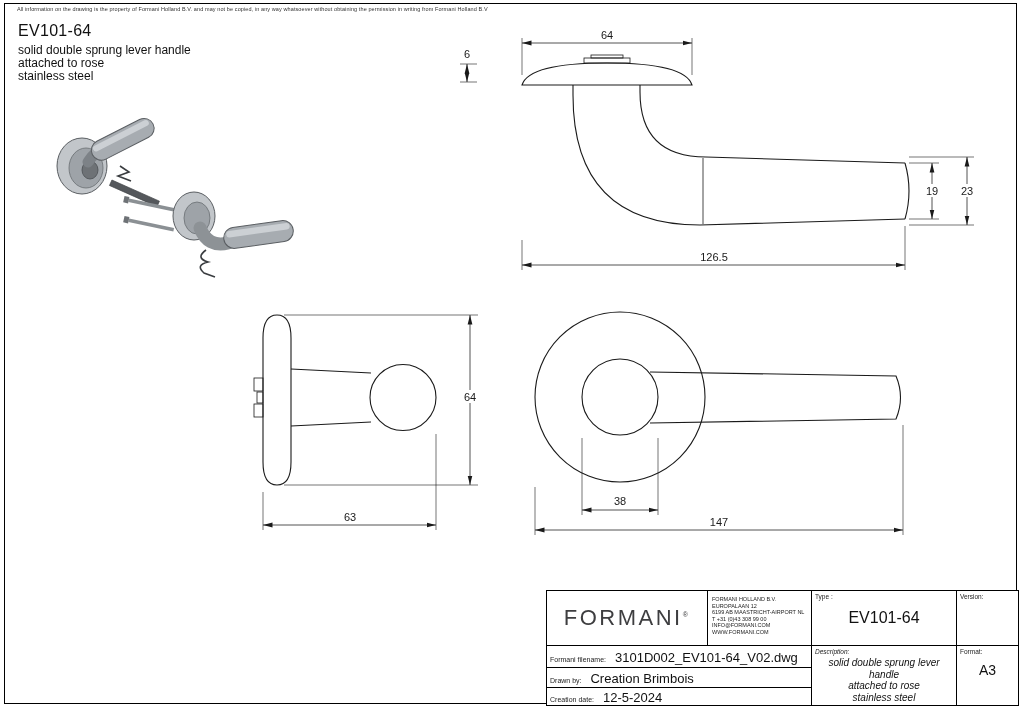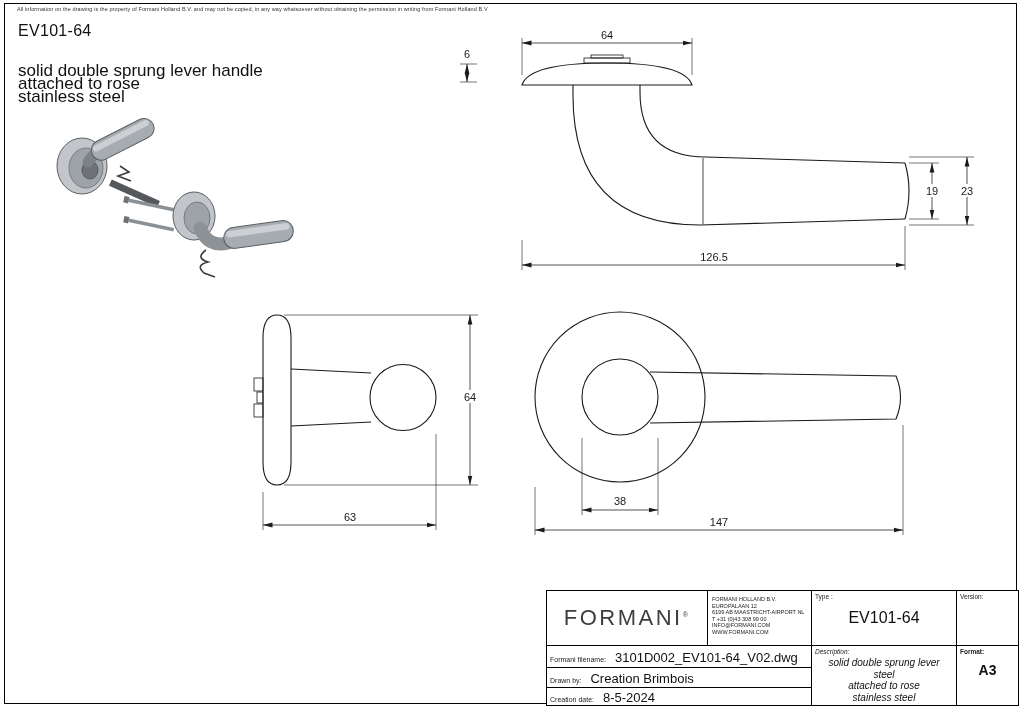--- a/index.html
+++ b/index.html
@@ -9,21 +9,21 @@
   }
   .sheet-border {
     position:absolute; left:4px; top:3px; width:1013px; height:701px;
     border:1.4px solid #000; box-sizing:border-box; pointer-events:none;
   }
   .disclaimer {
     position:absolute; left:17px; top:6px; font-size:5.5px; color:#333; letter-spacing:.1px;
   }
   .header-block { position:absolute; left:18px; top:22px; }
   .header-code { font-size:16px; color:#111; letter-spacing:.3px; }
-  .header-desc { font-size:17px; line-height:13px; margin-top:24px; color:#111; }
+  .header-desc { font-size:12px; line-height:13px; margin-top:4px; color:#111; }
   svg.art { position:absolute; left:0; top:0; }
   .part { fill:none; stroke:#1a1a1a; stroke-width:1.1; }
   .thin { fill:none; stroke:#1a1a1a; stroke-width:.8; }
   .dimline { fill:none; stroke:#1a1a1a; stroke-width:.75; }
   .ext { fill:none; stroke:#1a1a1a; stroke-width:.6; }
   text.dim { font-family:"Liberation Sans",sans-serif; font-size:11px; fill:#1a1a1a; text-anchor:middle; }
   .labelbg { fill:#ffffff; stroke:none; }
 
   
   .tb {
@@ -38,21 +38,21 @@
   .cell-logo { grid-column:1; grid-row:1; display:flex; align-items:center; justify-content:center; }
   .brand { font-size:22px; letter-spacing:2.5px; color:#3e3e40; font-weight:400; }
   .brand sup { font-size:7px; vertical-align:super; }
   .cell-address { grid-column:2; grid-row:1; padding:5px 4px; font-size:5.5px; line-height:6.6px; color:#222; }
   .cell-type { grid-column:3; grid-row:1; }
   .cell-version { grid-column:4; grid-row:1; }
   .cell-filename { grid-column:1 / span 2; grid-row:2; }
   .cell-drawnby { grid-column:1 / span 2; grid-row:3; }
   .cell-creation { grid-column:1 / span 2; grid-row:4; }
   .cell-descr { grid-column:3; grid-row:2 / span 3;font-style:italic; }
-  .cell-format { grid-column:4; grid-row:2 / span 3;font-weight:bold; }
+  .cell-format { grid-column:4; grid-row:2 / span 3; }
   .lbl { position:absolute; left:3px; top:2px; font-size:6.5px; color:#222; }
   .type-value { position:absolute; left:0; right:0; top:18px; text-align:center; font-size:16px; color:#111; }
   .inline-row { position:absolute; left:3px; top:50%; transform:translateY(-46%); white-space:nowrap; }
   .inline-row .lab { font-size:7px; color:#222; }
   .inline-row .val { font-size:13px; color:#111; margin-left:7px; }
   .descr-text { position:absolute; left:2px; right:2px; top:11px; text-align:center; font-size:10px; line-height:11.5px; color:#111; }
   .format-value { position:absolute; left:0; right:0; top:16px; text-align:center; font-size:14px; color:#111; }
 </style>
 </head>
 <body>
@@ -232,28 +232,28 @@
     </div>
     <div class="cell-drawnby bR bB">
       <div class="inline-row">
         <span class="lab">Drawn by:</span>
         <span class="val">Creation Brimbois</span>
       </div>
     </div>
     <div class="cell-creation bR">
       <div class="inline-row">
         <span class="lab">Creation date:</span>
-        <span class="val">8-5-2024</span>
+        <span class="val">12-5-2024</span>
       </div>
     </div>
     <div class="cell-descr bR">
       <span class="lbl">Description:</span>
       <div class="descr-text">
         <div>solid double sprung lever</div>
-        <div>steel</div>
+        <div>handle</div>
         <div>attached to rose</div>
         <div>stainless steel</div>
       </div>
     </div>
     <div class="cell-format">
       <span class="lbl">Format:</span>
       <div class="format-value">A3</div>
     </div>
   </div>
 

